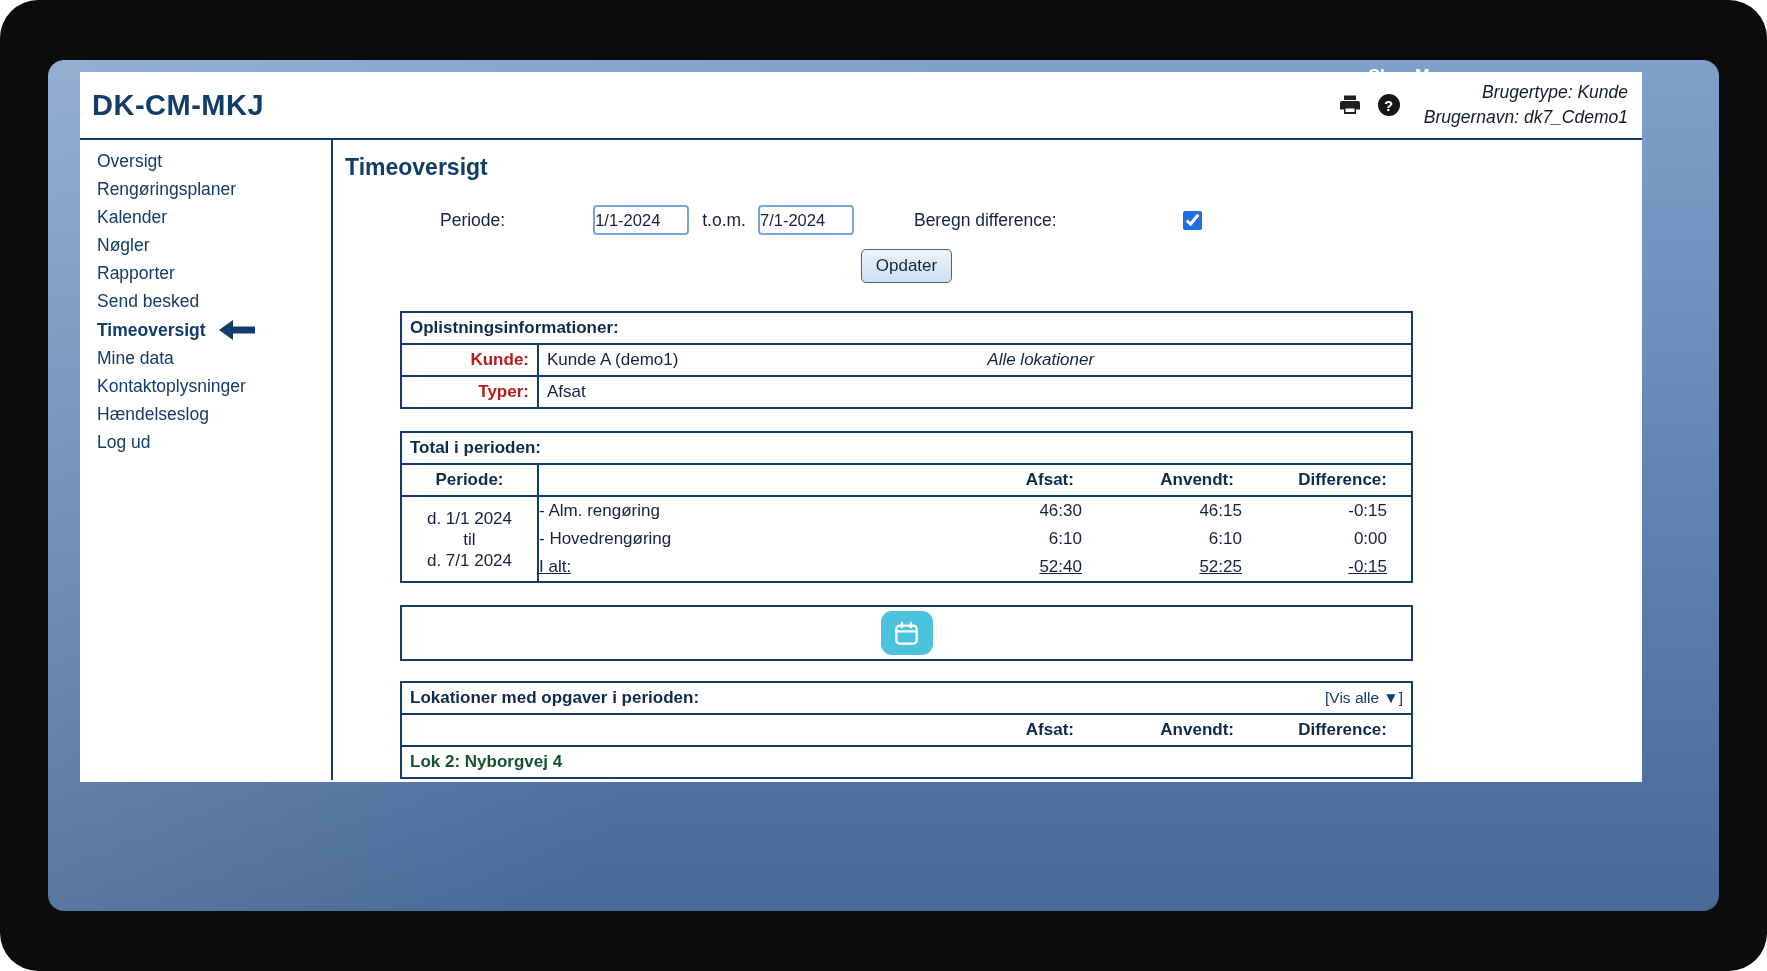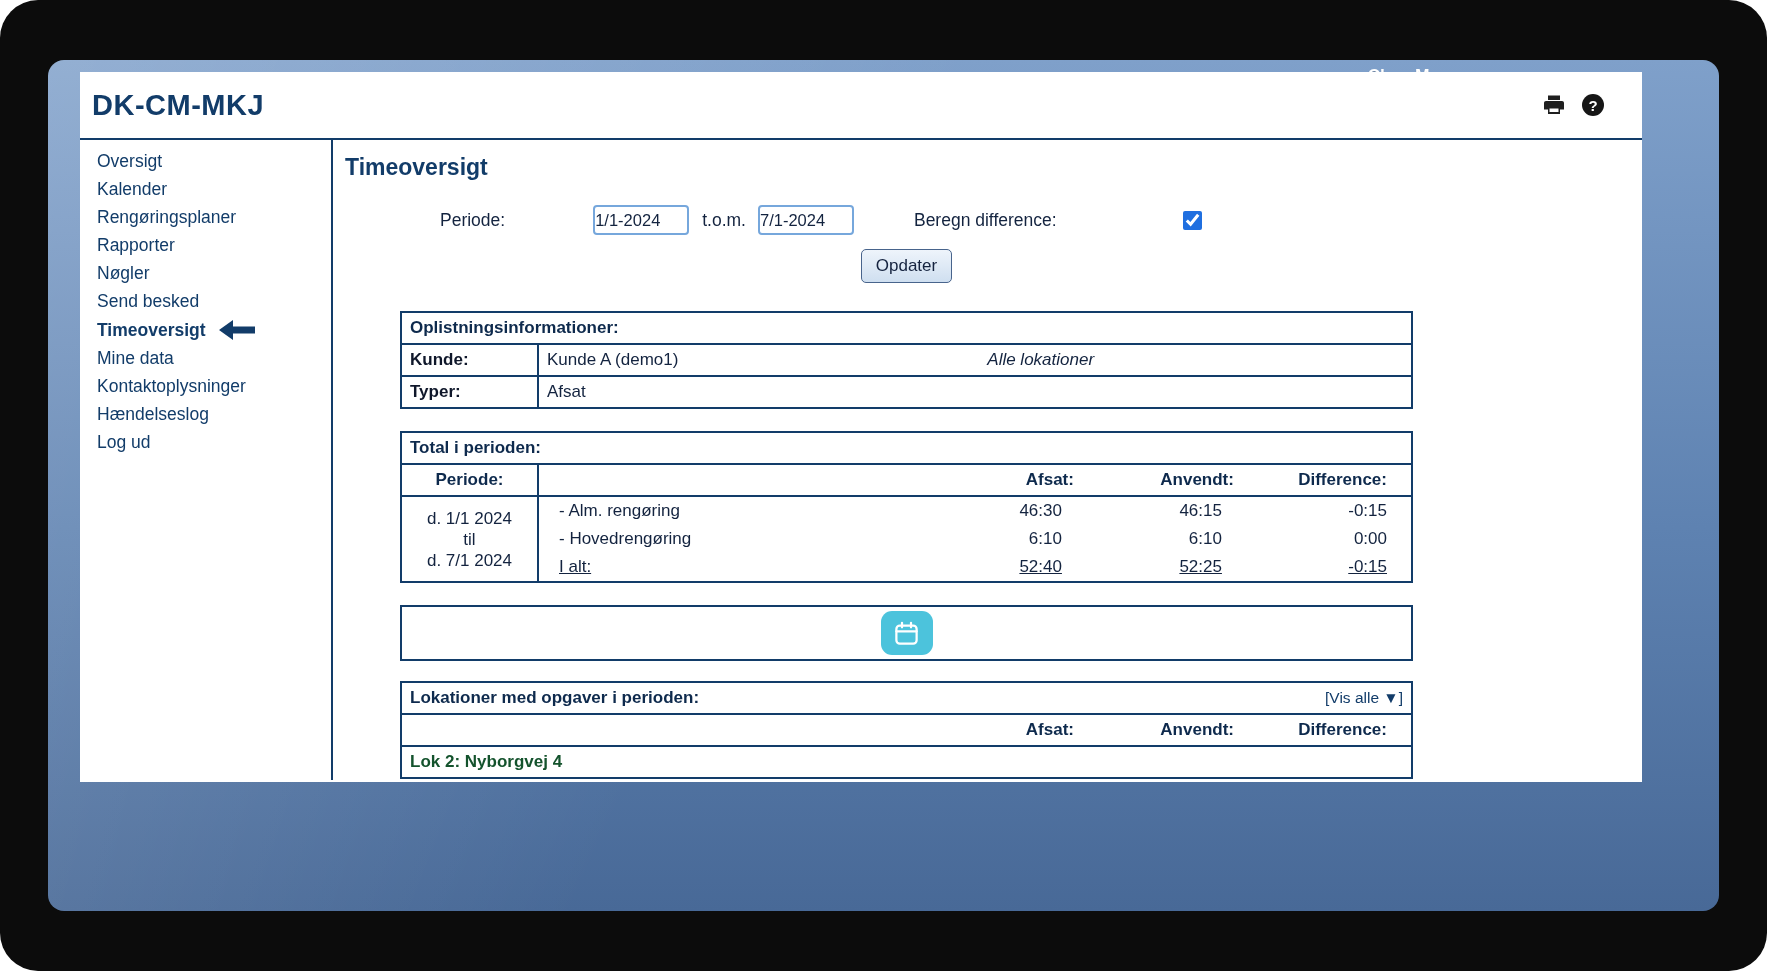--- a/index.html
+++ b/index.html
@@ -84,26 +84,26 @@
   
   .tbl{
     width:1013px;margin-left:55px;border:2px solid var(--navy);
     border-collapse:collapse;table-layout:fixed;
     font-size:17px;color:var(--text);
   }
   .tbl td{padding:5px 8px;overflow:hidden;white-space:nowrap;}
   .bb{border-bottom:2px solid var(--navy);}
   .br{border-right:2px solid var(--navy);}
   .title-cell{font-weight:bold;color:#0e2a4d;}
-  .lbl-cell{font-weight:bold;text-align:left;color:#0f172a;}
+  .lbl-cell{font-weight:bold;text-align:right;color:#b91c1c;}
   .flexrow{display:flex;align-items:center;}
   .extra{flex:1;text-align:center;font-style:italic;}
   .t-info{margin-top:28px;}
   .t-total{margin-top:22px;}
-  .t-total .datarow td{padding:4px 20px;}
+  .t-total .datarow td{padding:4px 0;}
   .num{text-align:right;padding-right:4px;}
   .diffcol{padding-right:24px !important;}
   .bold{font-weight:bold;color:#0e2a4d;}
   .center{text-align:center;}
   .period-cell{line-height:21px;font-size:17px;}
   .u{text-decoration:underline;cursor:pointer;}
   
   .cal-box{
     width:1013px;margin:22px 0 0 55px;border:2px solid var(--navy);
     height:56px;display:flex;align-items:center;justify-content:center;
@@ -132,30 +132,34 @@
         <div class="header-icons">
           <span class="printer-btn">
             <svg width="24" height="24" viewBox="0 0 24 24" fill="#1f1f1f" aria-hidden="true">
               <rect x="6" y="2.5" width="12" height="4.5"></rect>
               <path d="M4 8h16c1.2 0 2 .9 2 2v6.5h-4V21H6v-4.5H2V10c0-1.1.8-2 2-2z"></path>
               <rect x="7.5" y="15.5" width="9" height="3.5" fill="#ffffff"></rect>
             </svg>
           </span>
           <span class="help-btn">?</span>
         </div>
+        <div class="user-info">
+          <div>Brugertype: Kunde</div>
+          <div>Brugernavn: dk7_Cdemo1</div>
+        </div>
       </div>
 
       <div class="panel-body">
 
         <div class="sidebar">
           <div class="side-item">Oversigt</div>
+          <div class="side-item">Rengøringsplaner</div>
           <div class="side-item">Kalender</div>
-          <div class="side-item">Rengøringsplaner</div>
+          <div class="side-item">Nøgler</div>
           <div class="side-item">Rapporter</div>
-          <div class="side-item">Nøgler</div>
           <div class="side-item">Send besked</div>
           <div class="side-item active">
             <span>Timeoversigt</span>
             <svg width="38" height="22" viewBox="0 0 38 22" aria-hidden="true">
               <path d="M15 1 L1 11 L15 21 L15 14.5 H37 V7.5 H15 Z" fill="#123c69"></path>
             </svg>
           </div>
           <div class="side-item">Mine data</div>
           <div class="side-item">Kontaktoplysninger</div>
           <div class="side-item">Hændelseslog</div>

